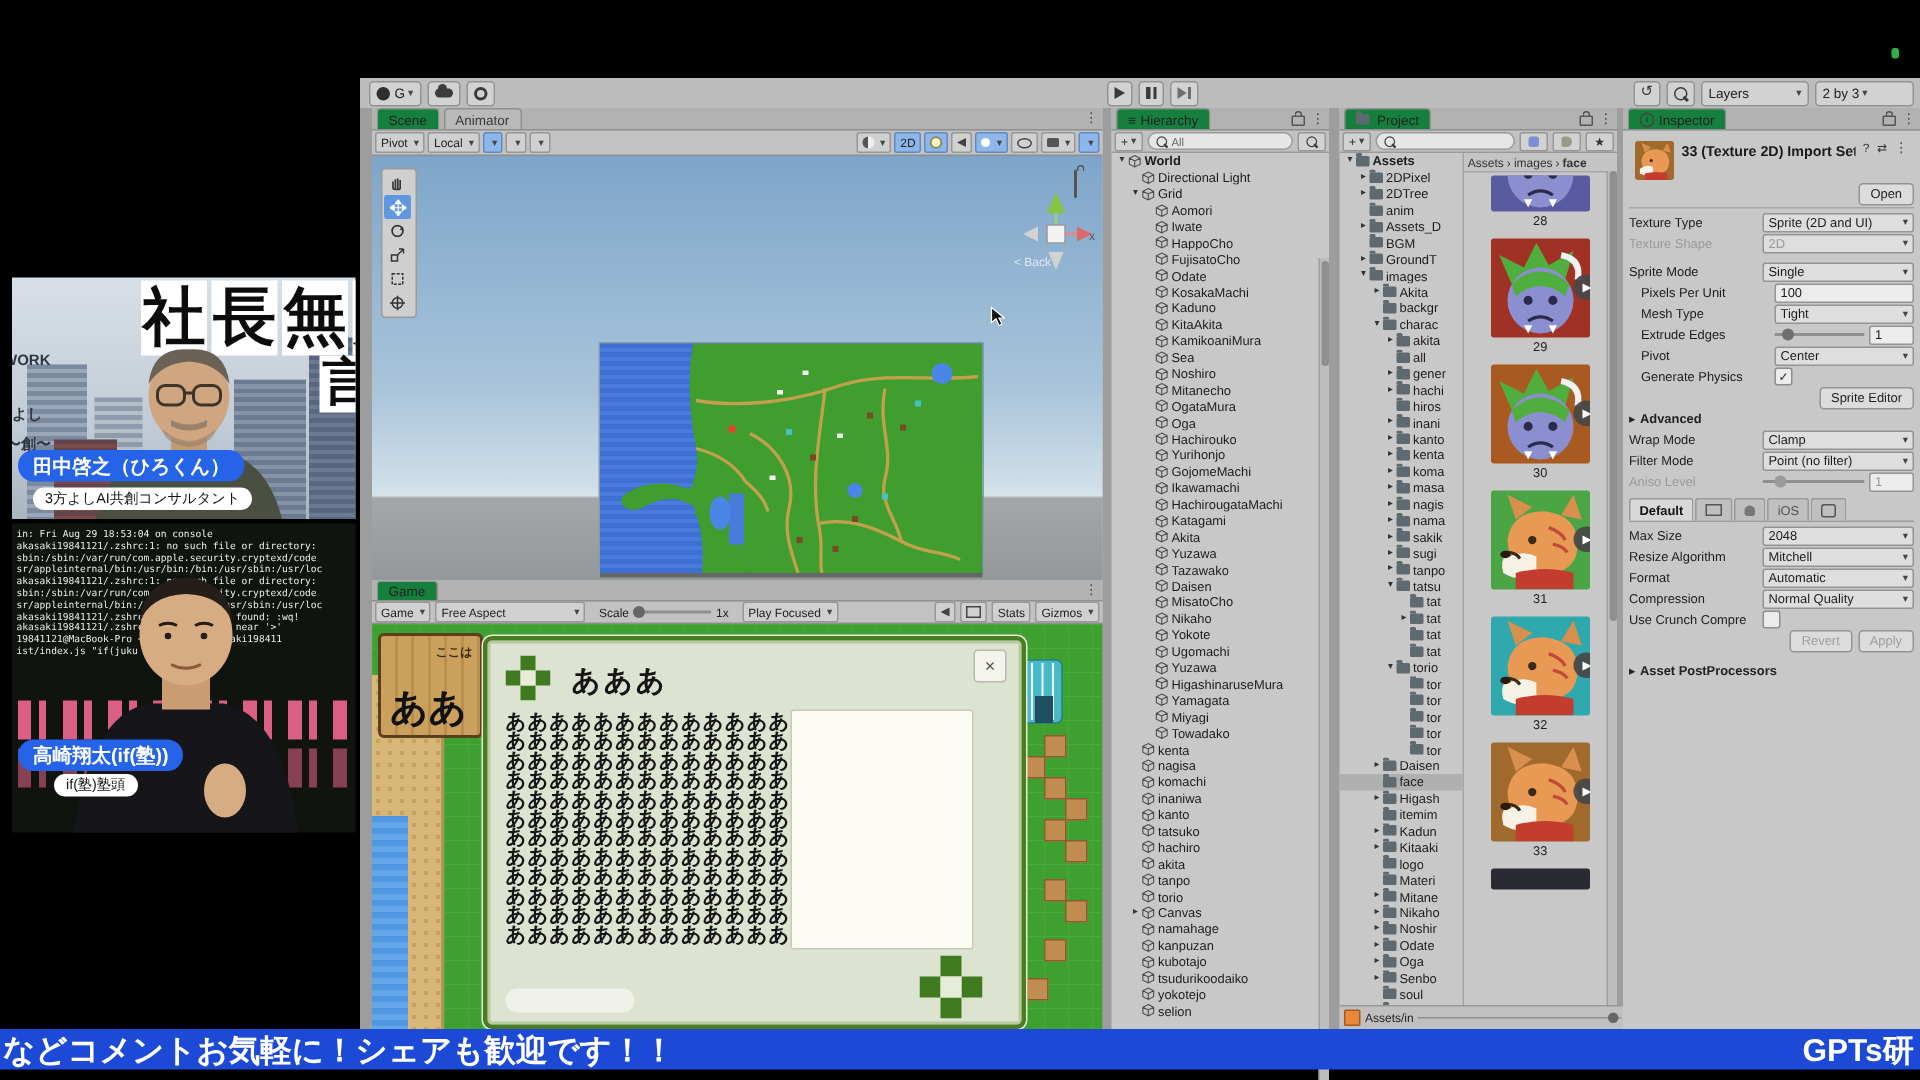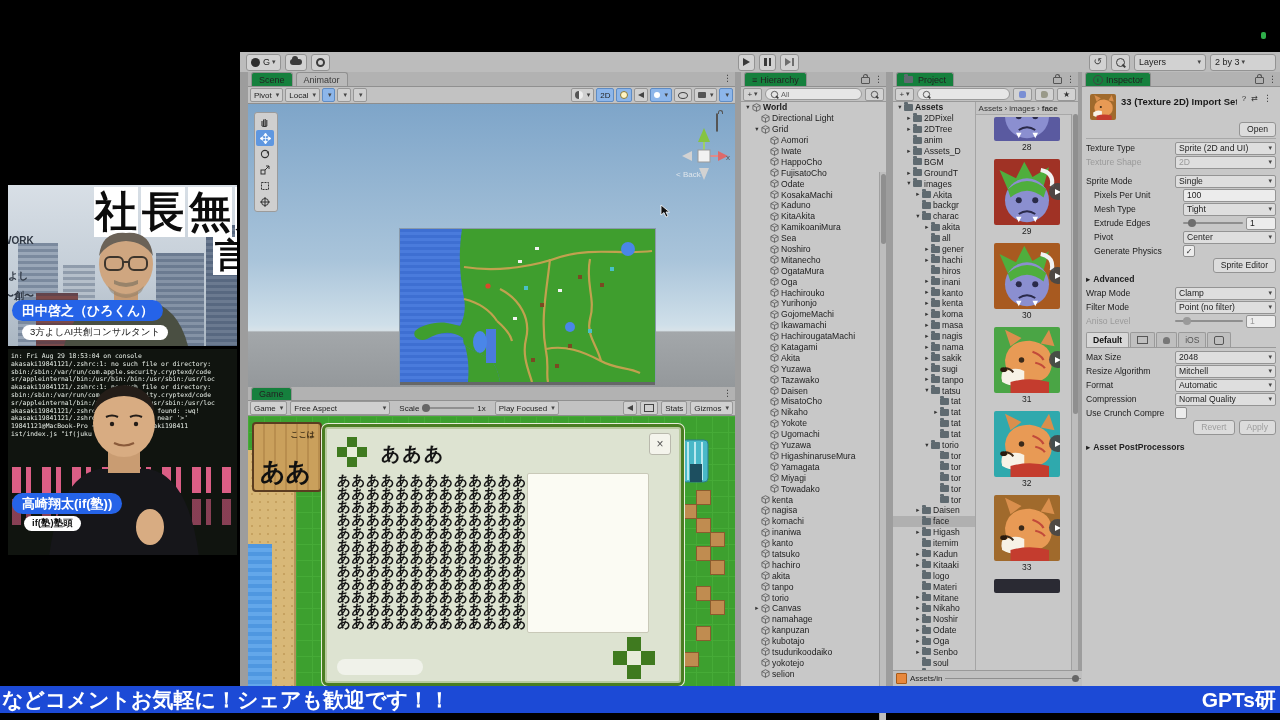--- a/index.html
+++ b/index.html
@@ -1679,20 +1679,20 @@
       <rect x="64" y="70" width="32" height="26" fill="#c99c72"></rect>
       <ellipse cx="80" cy="46" rx="31" ry="34" fill="#d8ac82"></ellipse>
       <path d="M49 38 Q51 10 80 8 Q109 10 111 38 Q104 20 80 19 Q56 20 49 38 Z" fill="#241d18"></path>
       <path d="M62 40 Q68 37 74 40 M86 40 Q92 37 98 40" stroke="#241d18" stroke-width="2" fill="none"></path>
       <circle cx="68" cy="47" r="2.2" fill="#241d18"></circle>
         <circle cx="92" cy="47" r="2.2" fill="#241d18"></circle>
       <path d="M70 66 Q80 71 90 66" stroke="#8a5a3a" stroke-width="2" fill="none"></path>
       <ellipse cx="106" cy="150" rx="14" ry="18" fill="#d8ac82"></ellipse>
     </svg>
     <div class="pill-blue" style="left:4px;top:144px;">高崎翔太(if(塾))</div>
-    <div class="pill-white" style="left:16px;top:167px;font-weight:bold;">if(塾)塾頭</div>
+    <div class="pill-white" style="left:28px;top:167px;">if(塾)塾頭</div>
   </div>
 
   <div id="banner">
     <span class="bl">などコメントお気軽に！シェアも歓迎です！！</span>
     <span class="br">GPTs研</span>
   </div>
 </div>
 
 </body></html>

